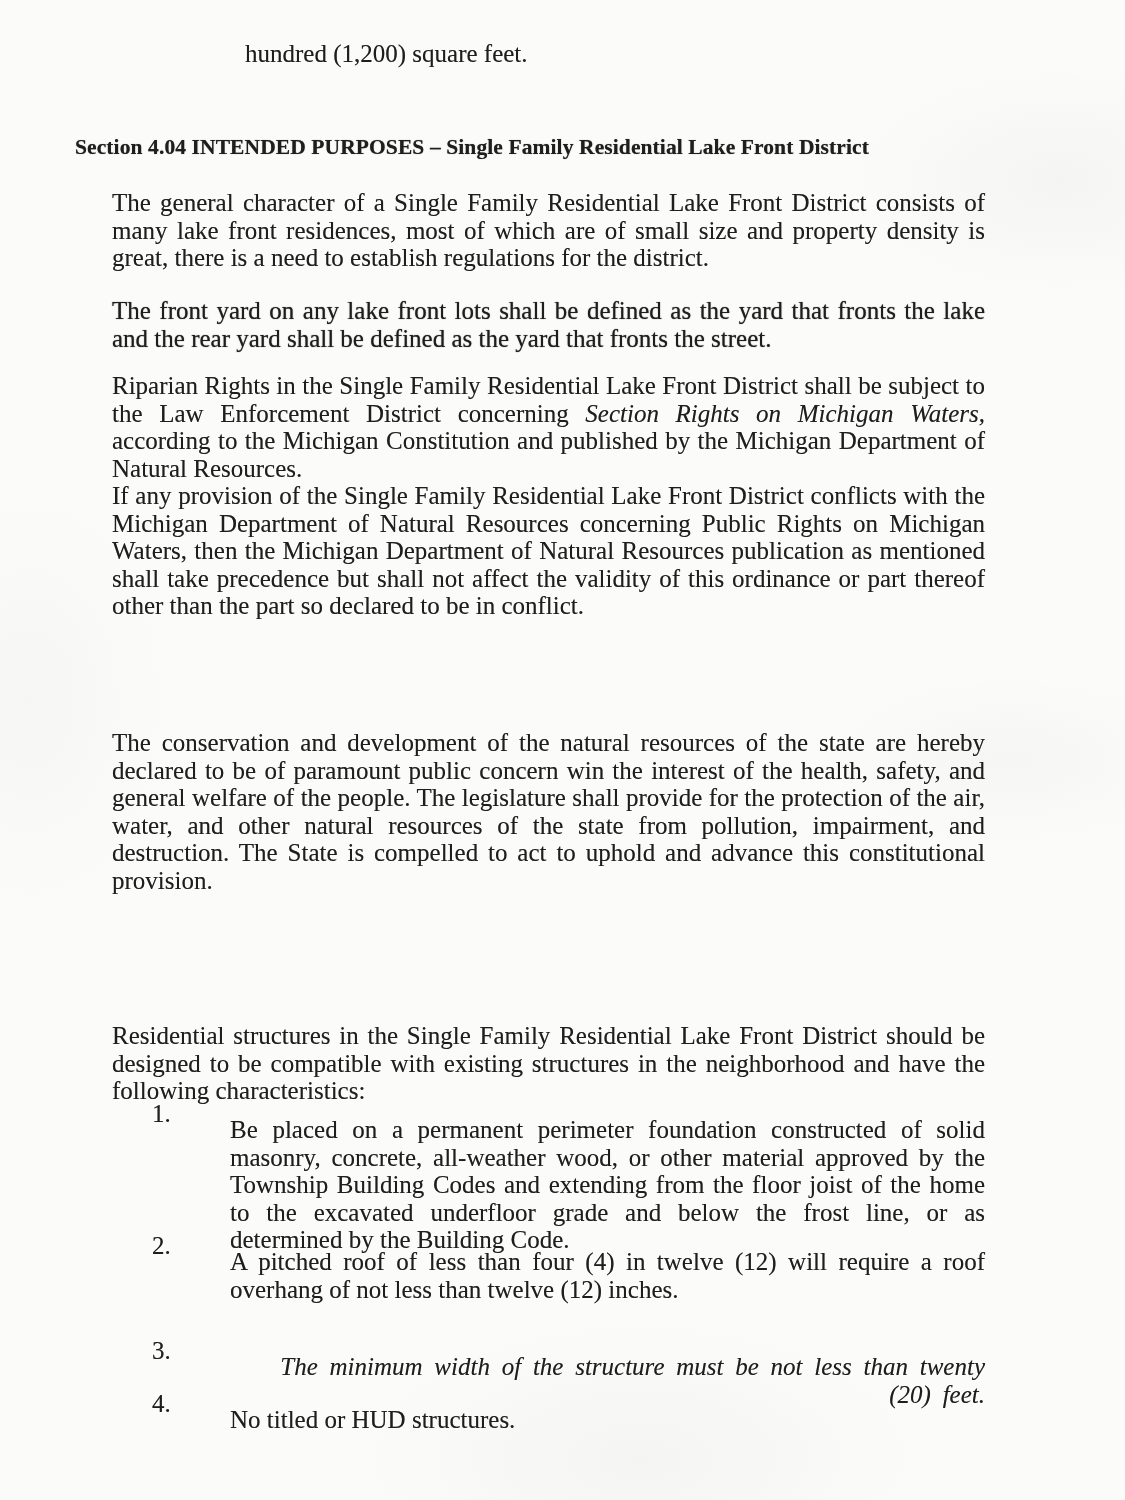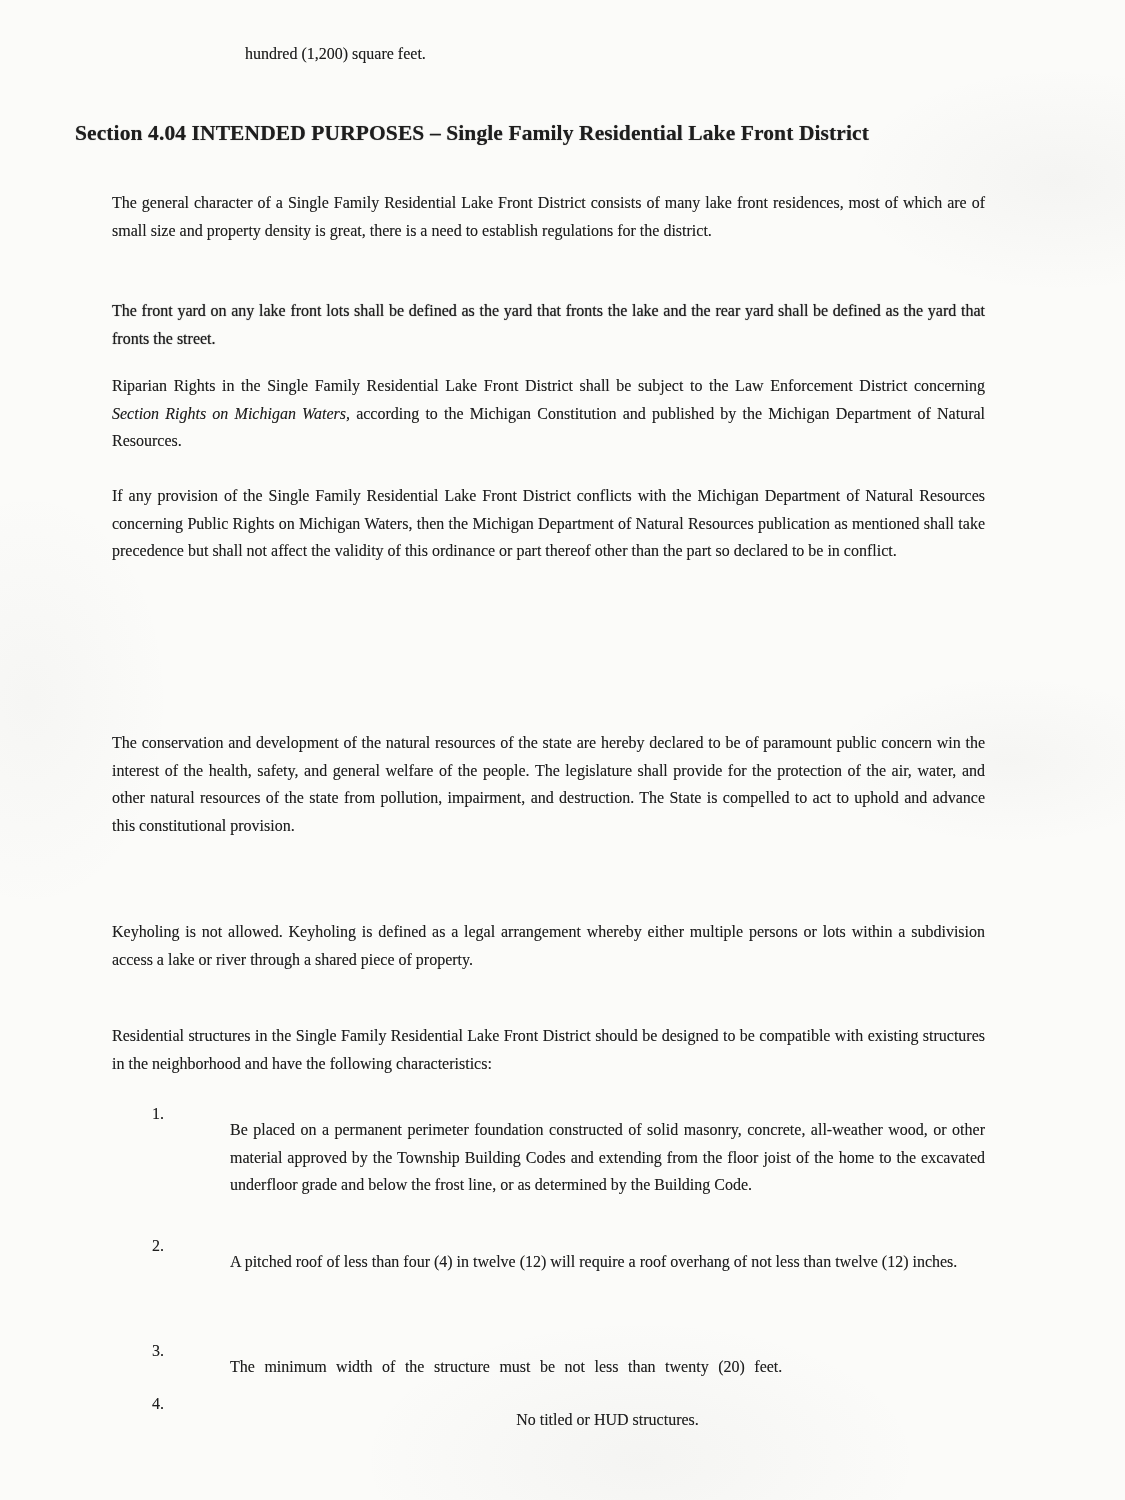--- a/index.html
+++ b/index.html
@@ -15,32 +15,32 @@
     background:
       radial-gradient(ellipse 300px 160px at 1060px 180px, rgba(120,120,118,0.05), rgba(0,0,0,0) 70%),
       radial-gradient(ellipse 260px 120px at 1010px 760px, rgba(120,120,118,0.045), rgba(0,0,0,0) 70%),
       radial-gradient(ellipse 400px 200px at 640px 1460px, rgba(120,120,118,0.05), rgba(0,0,0,0) 70%),
       radial-gradient(ellipse 200px 300px at 30px 700px, rgba(120,120,118,0.04), rgba(0,0,0,0) 70%),
       #fbfbf9;
     overflow: hidden;
     color: #1e1e1e;
   }
   .txt {
-    font-size: 16px;
+    font-size: 25px;
     line-height: 27.5px;
     color: #1e1e1e;
     text-shadow: 0 0 0.6px rgba(40,40,40,0.45);
   }
   .cont-line {
     position: absolute;
     left: 245px; top: 40px;
   }
   .heading {
     position: absolute;
-    left: 75px; top: 121px;
+    left: 75px; top: 135px;
     margin: 0;
     font-size: 21.5px;
     font-weight: bold;
     letter-spacing: 0.1px;
     text-shadow: 0 0 0.8px rgba(20,20,20,0.6);
   }
   .para {
     position: absolute;
     left: 112px;
     width: 873px;
@@ -60,25 +60,26 @@
   .list-num {
     width: 78px;
     flex: 0 0 78px;
   }
   .list-text {
     flex: 1 1 auto;
     text-align: justify;
     margin-top: 16px;
   }
   .list-text.stretch {
-    text-align: left;
+    text-align: right;
     word-spacing: 5.5px;
+    font-style: italic;
   }
   .list-text.plain {
-    text-align: center;
+    text-align: left;
   }
   .it { font-style: italic; }
 </style>
 </head>
 <body>
 
 <div class="page">
 
   <div class="cont-line txt">hundred (1,200) square feet.</div>
 
@@ -88,21 +89,20 @@
 
   <p class="para txt" style="top:189px">The general character of a Single Family Residential Lake Front District consists of many lake front residences, most of which are of small size and property density is great, there is a need to establish regulations for the district.</p>
 
   <p class="para txt" style="top:372px"><span>Riparian Rights in the Single Family Residential Lake Front District shall be subject to the Law Enforcement District concerning </span><em class="it">Section Rights on Michigan Waters,</em><span> according to the Michigan Constitution and published by the Michigan Department of Natural Resources.</span></p>
 
   <p class="para txt" style="top:482px">If any provision of the Single Family Residential Lake Front District conflicts with the Michigan Department of Natural Resources concerning Public Rights on Michigan Waters, then the Michigan Department of Natural Resources publication as mentioned shall take precedence but shall not affect the validity of this ordinance or part thereof other than the part so declared to be in conflict.</p>
 
 
   <p class="para txt" style="top:729px">The conservation and development of the natural resources of the state are hereby declared to be of paramount public concern win the interest of the health, safety, and general welfare of the people.  The legislature shall provide for the protection of the air, water, and other natural resources of the state from pollution, impairment, and destruction.  The State is compelled to act to uphold and advance this constitutional provision.</p>
 
-  <p class="para txt" style="top:918px">Keyholing is not allowed.  Keyholing is defined as a legal arrangement whereby either multiple persons or lots within a subdivision access a lake or river through a shared piece of property.</p>
 
   <p class="para txt" style="top:1022px">Residential structures in the Single Family Residential Lake Front District should be designed to be compatible with existing structures in the neighborhood and have the following characteristics:</p>
 
   <div class="list-item txt" style="top:1100px">
     <span class="list-num">1.</span>
     <span class="list-text">Be placed on a permanent perimeter foundation constructed of solid masonry, concrete, all-weather wood, or other material approved by the Township Building Codes and extending from the floor joist of the home to the excavated underfloor grade and below the frost line, or as determined by the Building Code.</span>
   </div>
 
   <div class="list-item txt" style="top:1232px">
     <span class="list-num">2.</span>

